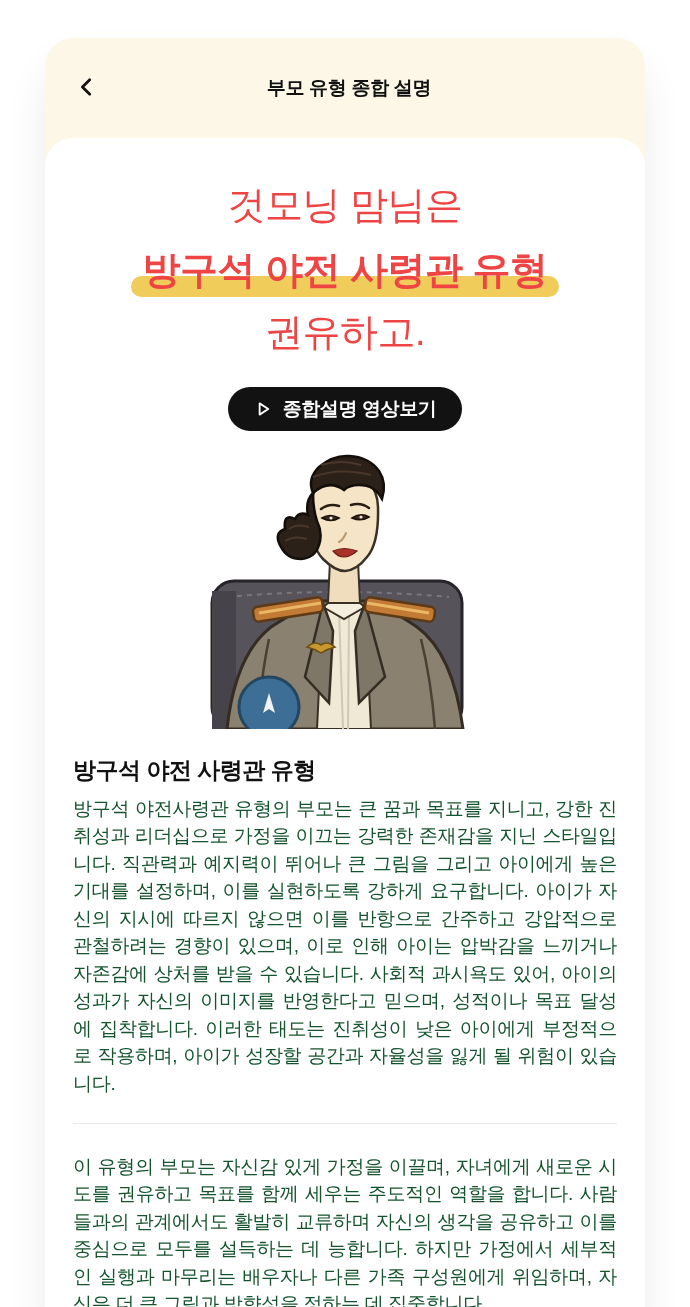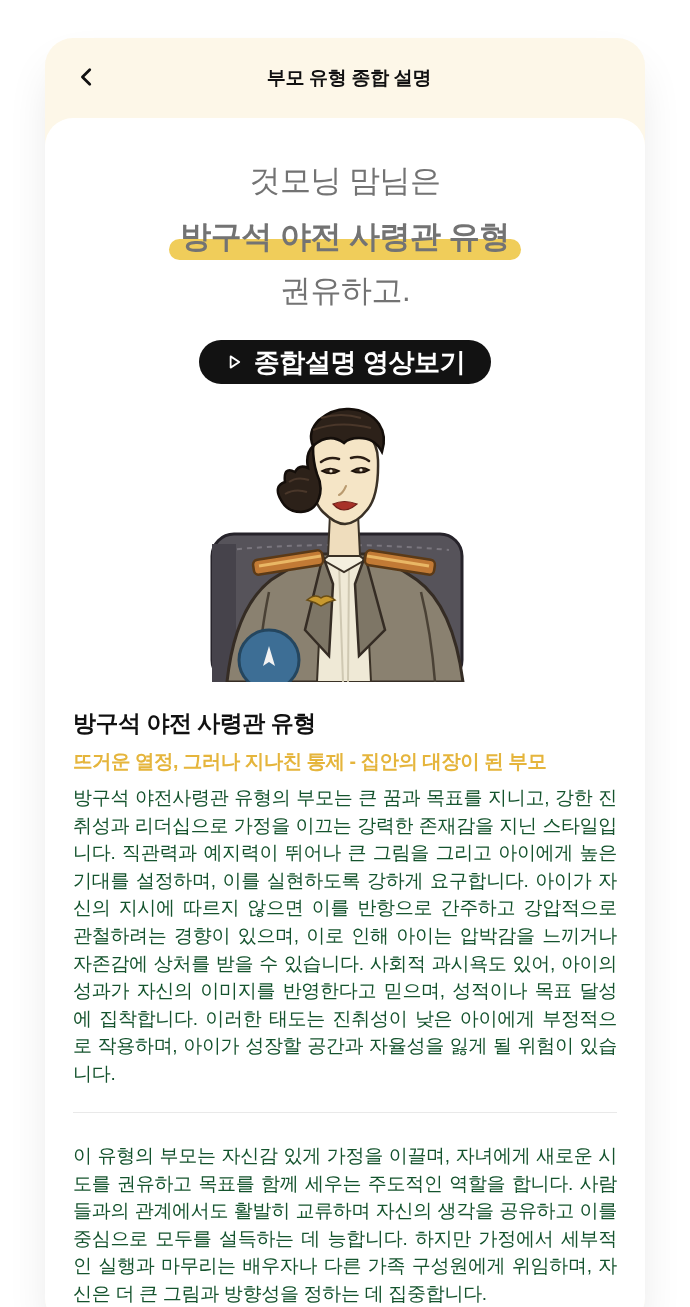--- a/index.html
+++ b/index.html
@@ -8,48 +8,48 @@
     font-family:"Liberation Sans","DejaVu Sans",sans-serif;
     -webkit-font-smoothing:antialiased;
   }
   .screen{
     width:600px;margin:38px auto 0 auto;
     background:#FDF7E8;border-radius:28px;
     box-shadow:0 24px 48px -10px rgba(0,0,0,0.12);
   }
   
   .appbar{
-    position:relative;height:80px;display:flex;align-items:center;justify-content:center;padding-left:8px;
+    position:relative;height:100px;display:flex;align-items:center;justify-content:center;padding-left:8px;
   }
   .back-btn{
     position:absolute;left:22px;top:50%;transform:translateY(-50%);
     width:40px;height:40px;display:flex;align-items:center;justify-content:center;
     background:none;border:none;cursor:pointer;padding:0;
   }
   .appbar-title{font-size:19px;font-weight:700;color:#111;letter-spacing:-0.3px;}
   
   .card{
     background:#ffffff;border-radius:28px;
     padding:44px 28px 18px 28px;
   }
   
   .hero{text-align:center;}
-  .hero-line{font-size:31px;line-height:1.25;color:#737373;letter-spacing:-0.5px;margin:0 0 17px 0;font-weight:500;}
+  .hero-line{font-size:38px;line-height:1.25;color:#ef4444;letter-spacing:-0.5px;margin:0 0 17px 0;font-weight:500;}
   .hero-type{font-weight:800;margin:0 0 15px 0;}
   .hl{position:relative;display:inline-block;z-index:0;padding:0 4px;}
   .hl::before{
     content:"";position:absolute;left:-7px;right:-7px;bottom:-3px;height:21px;
     background:#F0CD5A;border-radius:11px;z-index:-1;
   }
   .hero-suffix{font-weight:500;margin-bottom:0;}
   
   .video-btn{
     margin-top:30px;display:inline-flex;align-items:center;gap:11px;
     background:#121212;color:#fff;border:none;border-radius:24px;
-    height:44px;padding:0 26px;font-size:26px;font-weight:700;letter-spacing:-0.4px;
+    height:44px;padding:0 26px;font-size:19px;font-weight:700;letter-spacing:-0.4px;
     cursor:pointer;font-family:inherit;
   }
   
   .illus-wrap{margin-top:10px;display:flex;justify-content:center;}
   
   .section{margin-top:26px;text-align:left;}
   .section-heading{font-size:23px;font-weight:800;color:#111;letter-spacing:-0.5px;margin:0 0 9px 0;}
   .section-subtitle{font-size:19.5px;font-weight:700;color:#E5B53C;letter-spacing:-0.5px;margin:0 0 9px 0;}
   .section-body{
     font-size:19px;line-height:1.45;color:#14532d;letter-spacing:-0.3px;margin:0;
@@ -144,21 +144,20 @@
 
           <path d="M137 92 Q134 99 130 101" stroke="#B99A6F" stroke-width="2" fill="none" stroke-linecap="round"></path>
 
           <path d="M124 110 Q135 105 148 110 Q141 116 135 116 Q129 116 124 110 Z" fill="#A83228" stroke="#6E1F18" stroke-width="1.2"></path>
         </svg>
       </div>
     </div>
 
     <div class="section">
       <h3 class="section-heading">방구석 야전 사령관 유형</h3>
-      <p class="section-subtitle">뜨거운 열정, 그러나 지나친 통제 - 집안의 대장이 된 부모</p>
       <p class="section-body">방구석 야전사령관 유형의 부모는 큰 꿈과 목표를 지니고, 강한 진취성과 리더십으로 가정을 이끄는 강력한 존재감을 지닌 스타일입니다. 직관력과 예지력이 뛰어나 큰 그림을 그리고 아이에게 높은 기대를 설정하며, 이를 실현하도록 강하게 요구합니다. 아이가 자신의 지시에 따르지 않으면 이를 반항으로 간주하고 강압적으로 관철하려는 경향이 있으며, 이로 인해 아이는 압박감을 느끼거나 자존감에 상처를 받을 수 있습니다. 사회적 과시욕도 있어, 아이의 성과가 자신의 이미지를 반영한다고 믿으며, 성적이나 목표 달성에 집착합니다. 이러한 태도는 진취성이 낮은 아이에게 부정적으로 작용하며, 아이가 성장할 공간과 자율성을 잃게 될 위험이 있습니다.</p>
     </div>
 
     <hr class="divider">
 
     <div class="section" style="margin-top:0;">
       <p class="section-body">이 유형의 부모는 자신감 있게 가정을 이끌며, 자녀에게 새로운 시도를 권유하고 목표를 함께 세우는 주도적인 역할을 합니다. 사람들과의 관계에서도 활발히 교류하며 자신의 생각을 공유하고 이를 중심으로 모두를 설득하는 데 능합니다. 하지만 가정에서 세부적인 실행과 마무리는 배우자나 다른 가족 구성원에게 위임하며, 자신은 더 큰 그림과 방향성을 정하는 데 집중합니다.</p>
     </div>
 
   </div>

